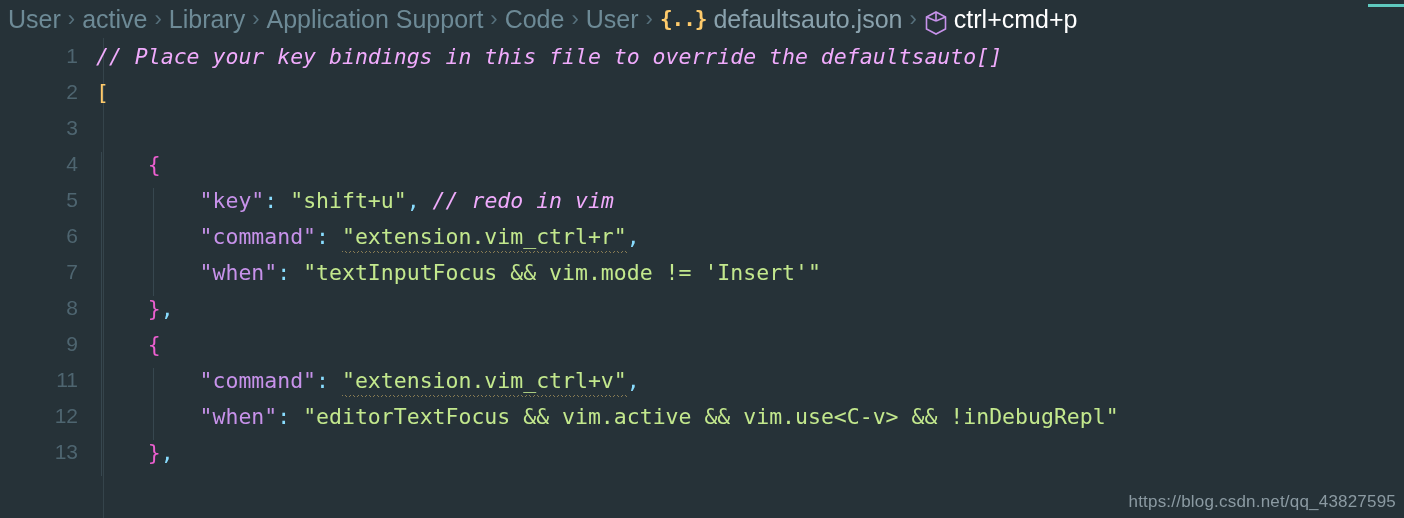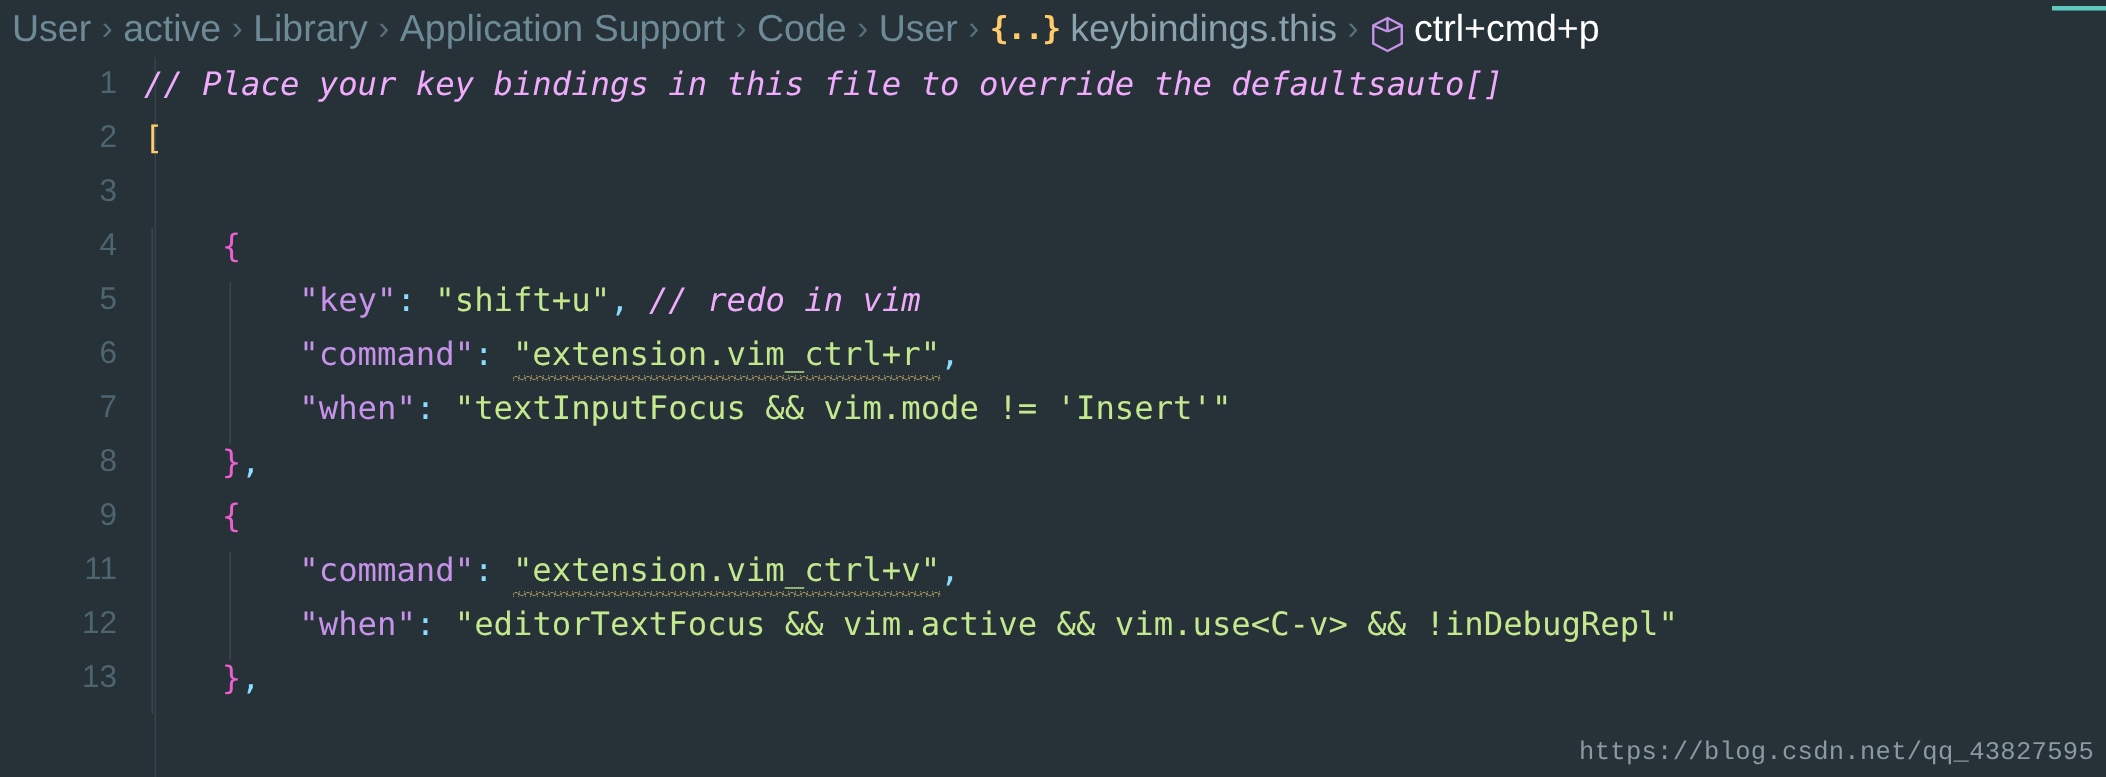--- a/index.html
+++ b/index.html
@@ -141,21 +141,21 @@
       radial-gradient(circle at 6px 1px, transparent 1.6px, #d8b86a 1.9px, transparent 2.4px);
     background-size: 8px 4px;
     background-repeat: repeat-x;
   }
 
   
   .watermark {
     position: absolute;
     right: 8px;
     bottom: 6px;
-    font-family: Liberation Mono, monospace;
+    font-family: Liberation Sans, sans-serif;
     font-size: 17px;
     color: #8b9aa2;
     letter-spacing: 0.2px;
   }
 </style>
 </head>
 <body>
 
 <div class="accent-bar"></div>
 
@@ -166,21 +166,21 @@
   <span class="crumb-sep">›</span>
   <span class="crumb">Library</span>
   <span class="crumb-sep">›</span>
   <span class="crumb">Application Support</span>
   <span class="crumb-sep">›</span>
   <span class="crumb">Code</span>
   <span class="crumb-sep">›</span>
   <span class="crumb">User</span>
   <span class="crumb-sep">›</span>
   <span class="crumb-json-icon">{..}</span>
-  <span class="crumb-file" style="margin-left:7px">keybindings.this</span>
+  <span class="crumb-file" style="margin-left:7px">defaultsauto.json</span>
   <span class="crumb-sep">›</span>
   <span class="crumb-symbol-icon">
     <svg viewBox="0 0 24 26" width="24" height="26" fill="none" stroke="#c792ea" stroke-width="1.6">
       <path d="M12 2 L21.5 7 L21.5 19 L12 24 L2.5 19 L2.5 7 Z"></path>
       <path d="M12 2 L12 11"></path>
       <path d="M12 11 L21.5 7"></path>
       <path d="M12 11 L2.5 7"></path>
     </svg>
   </span>
   <span class="crumb-last">ctrl+cmd+p</span>

